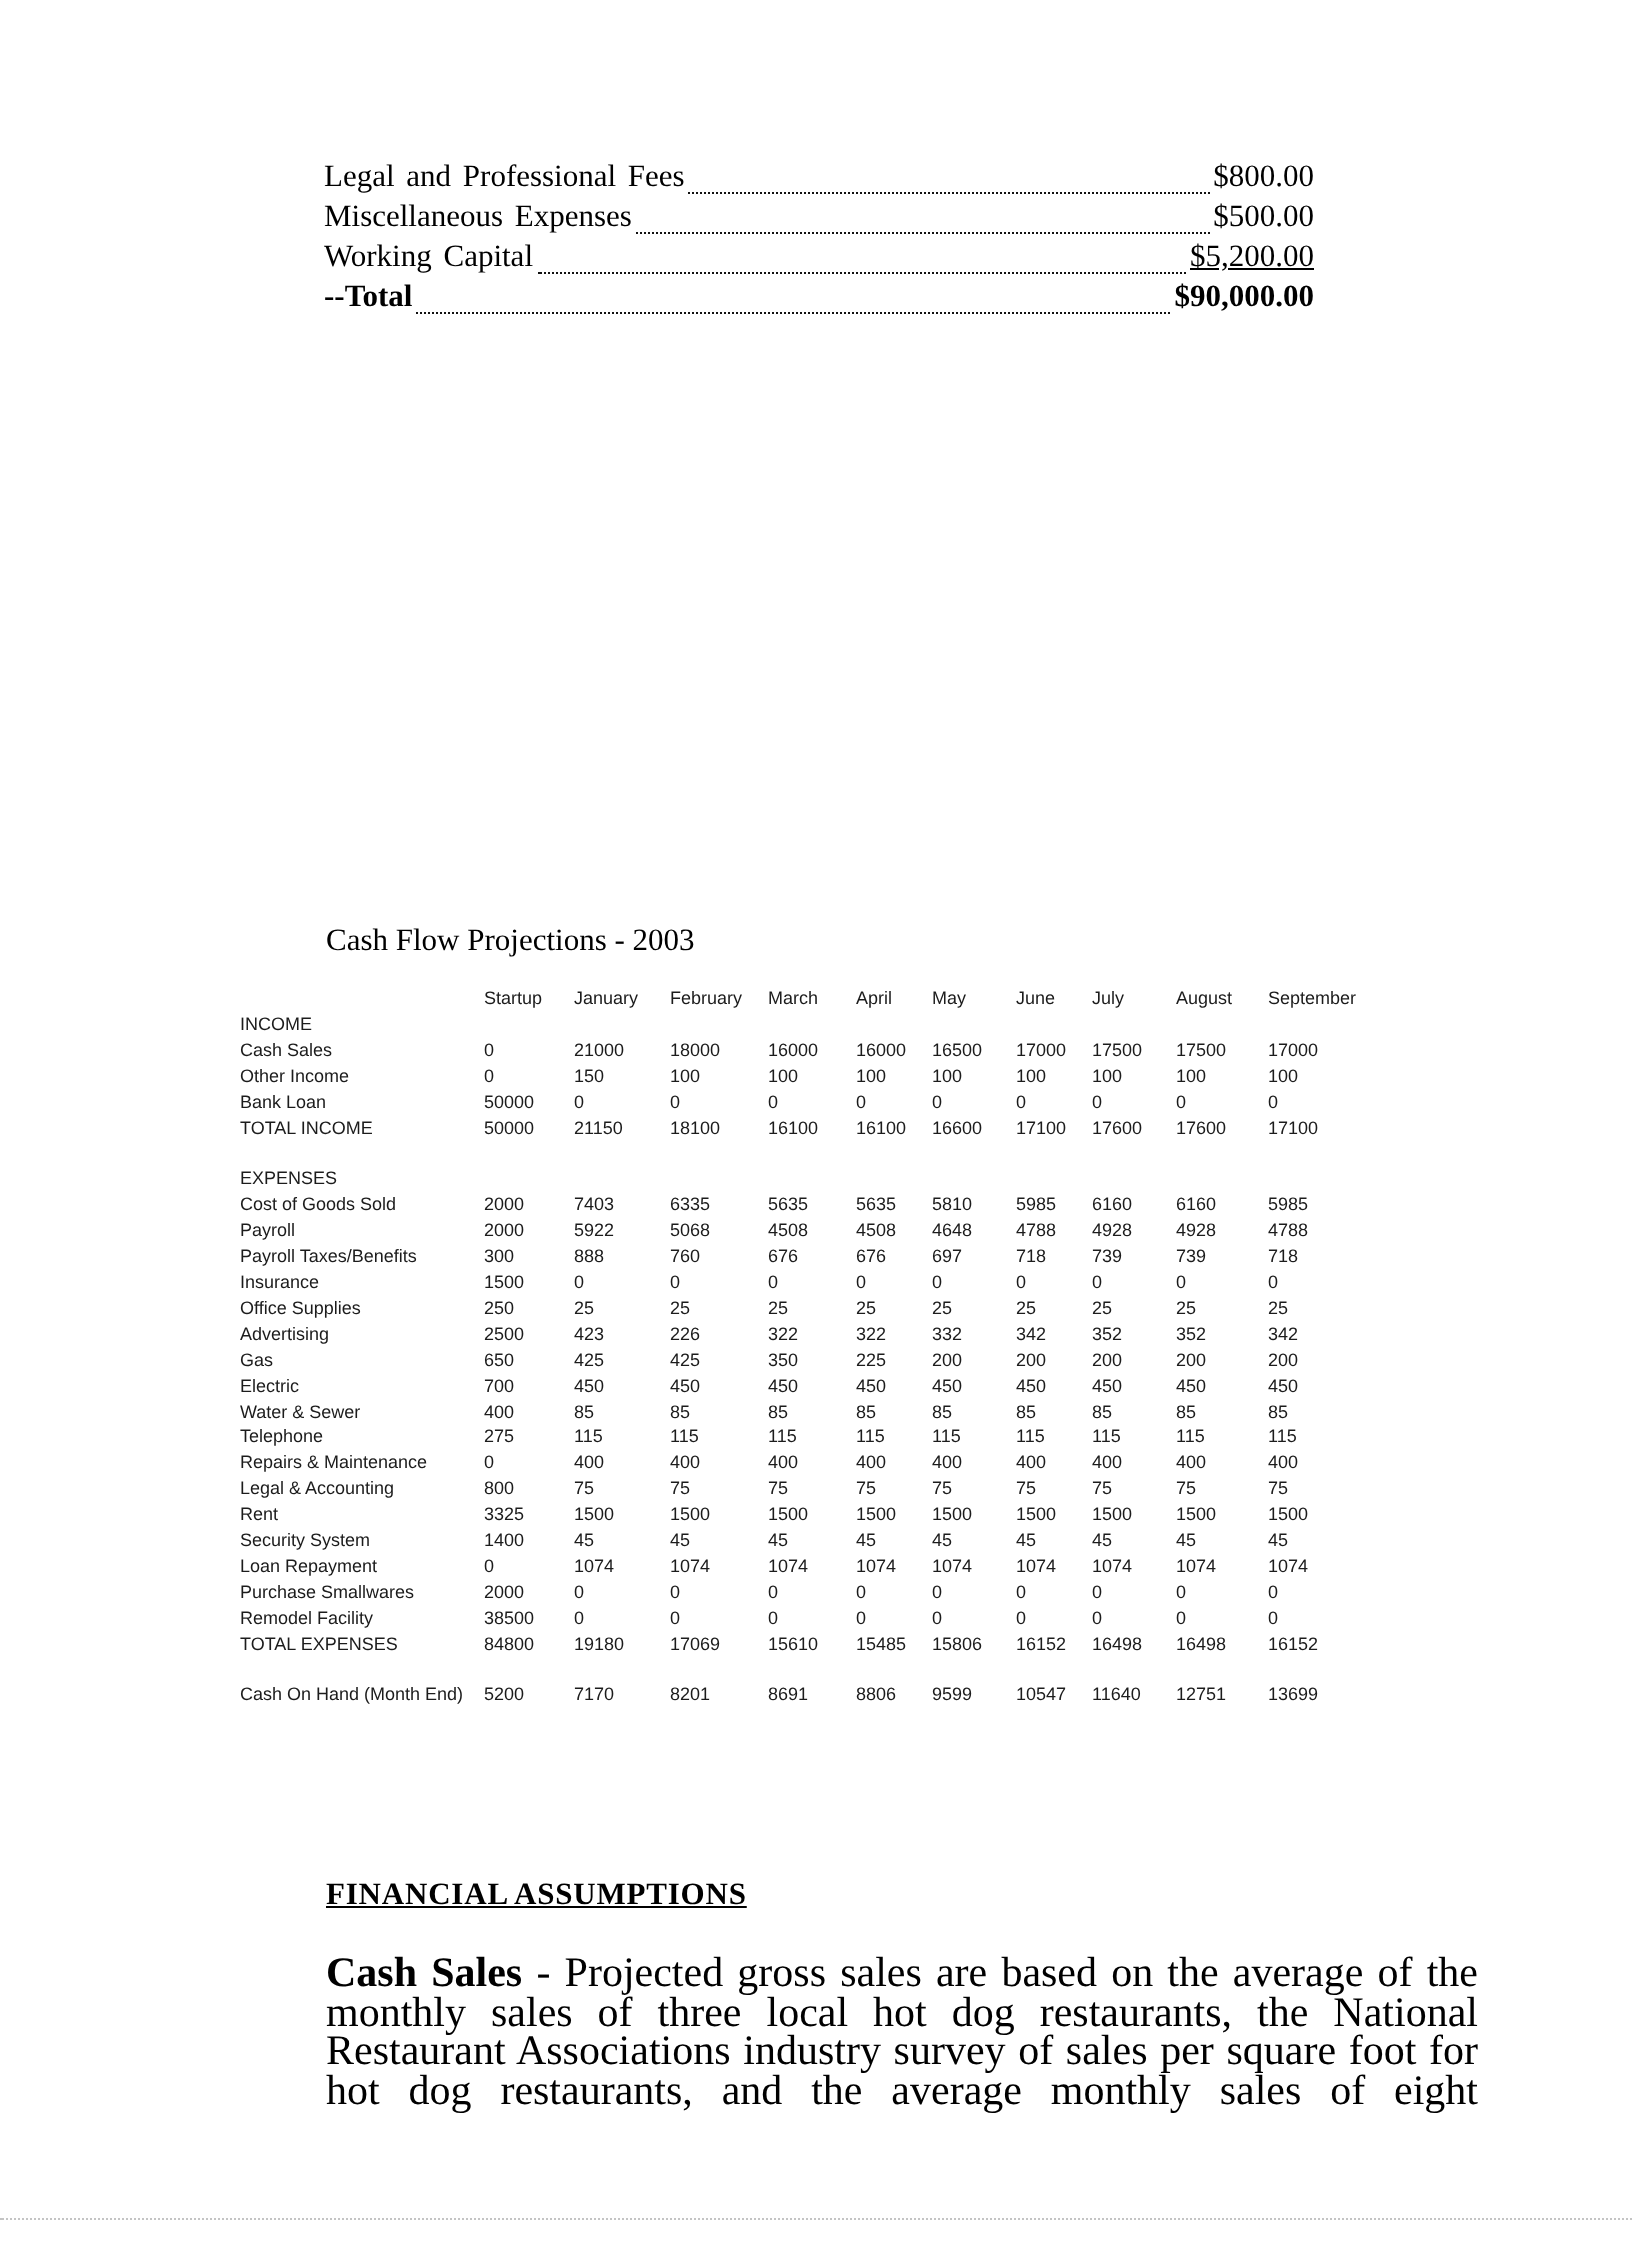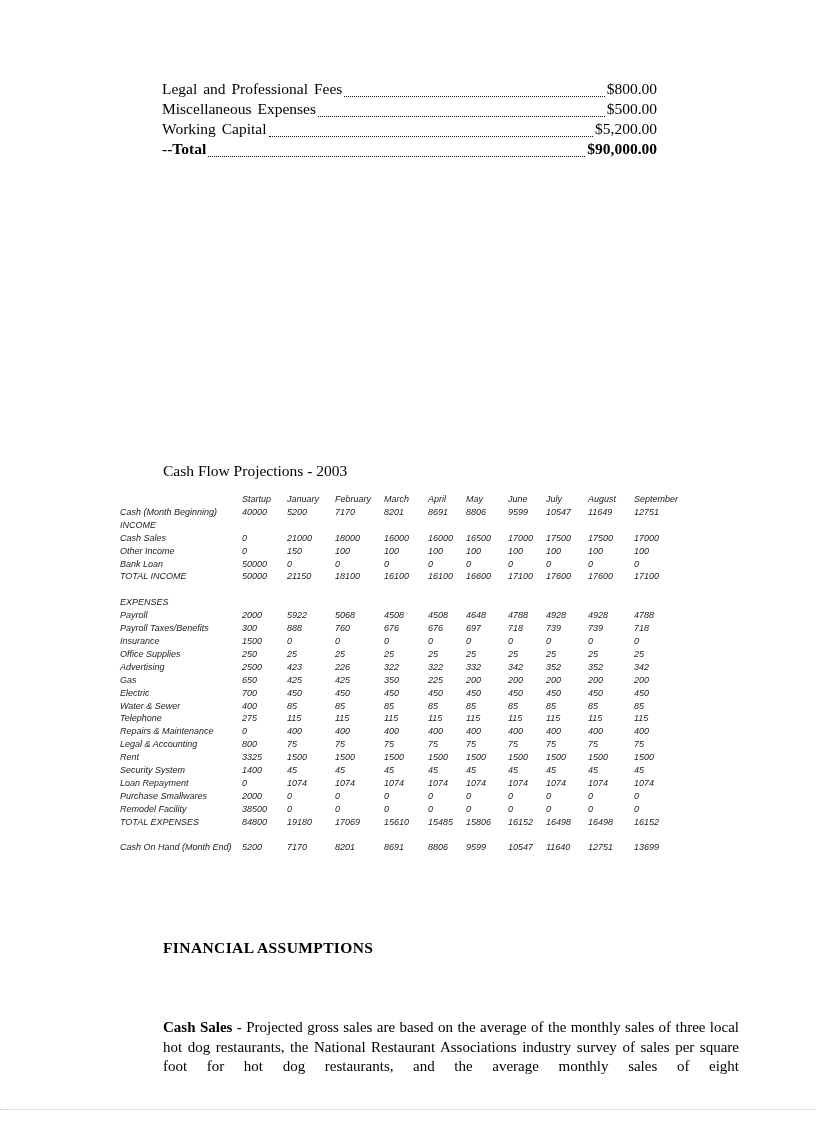--- a/index.html
+++ b/index.html
@@ -13,44 +13,44 @@
   }
   .page { position: absolute; inset: 0; background: #fff; }
 
   
   .costs { position: absolute; left: 162px; top: 80px; width: 495px; font-size: 15.5px; }
   .cost-row { display: flex; align-items: baseline; height: 20px; }
   .cost-label { white-space: nowrap; word-spacing: 2px; }
   .leader { flex: 1; border-bottom: 1.6px dotted #111; margin: 0 2px 3px; align-self: flex-end; }
   .cost-value { white-space: nowrap; }
   .cost-row.total { font-weight: bold; }
-  .cost-value.u { }
+  .cost-value.u { text-decoration: underline; }
 
   
   .cf-title { position: absolute; left: 163px; top: 434px; font-size: 15.5px; font-weight: normal; margin-top: 28px; }
 
   .cf-table {
     position: absolute; left: 120px; top: 493px;
     border-collapse: collapse; table-layout: fixed;
     font-family: "Liberation Sans", sans-serif;
     font-size: 9px; color: #1c1c1c;
   }
   .cf-table th, .cf-table td {
     font-weight: normal; text-align: left; vertical-align: bottom;
     padding: 0; line-height: 12.9px; white-space: nowrap; overflow: visible;
   }
-  .cf-table tr { height: 12.9px; font-style: italic; }
+  .cf-table tr { height: 12.9px; }
   .cf-table td.lbl { white-space: normal; padding-right: 6px; }
   .cf-table tr.blank td { height: 12.9px; }
 
   
-  .fa-heading { position: absolute; left: 163px; top: 939px; font-size: 15.5px; font-weight: bold; letter-spacing: 0.4px; }
+  .fa-heading { position: absolute; left: 163px; top: 939px; font-size: 15.5px; font-weight: bold; letter-spacing: 0.4px; text-decoration: underline; }
   .para {
-    position: absolute; left: 163px; top: 1018px; width: 576px;
-    font-size: 15px; line-height: 19.6px;
+    position: absolute; left: 163px; top: 977px; width: 576px;
+    font-size: 21px; line-height: 19.6px;
     text-align: justify; text-align-last: justify;
   }
   .para .lead { font-weight: bold; }
 
   .page-edge { position: absolute; left: 0; top: 1109px; width: 816px; border-top: 1px dotted #c4c4c4; }
 </style>
 </head>
 <body>
 
 <div class="page">
@@ -104,33 +104,20 @@
           <th>April</th>
           <th>May</th>
           <th>June</th>
           <th>July</th>
           <th>August</th>
           <th>September</th>
         </tr>
     </thead>
     <tbody>
         <tr>
-          <td class="lbl">Cash (Month Beginning)</td>
-          <td>40000</td>
-          <td>5200</td>
-          <td>7170</td>
-          <td>8201</td>
-          <td>8691</td>
-          <td>8806</td>
-          <td>9599</td>
-          <td>10547</td>
-          <td>11649</td>
-          <td>12751</td>
-        </tr>
-        <tr>
           <td class="lbl">INCOME</td>
         </tr>
         <tr>
           <td class="lbl">Cash Sales</td>
           <td>0</td>
           <td>21000</td>
           <td>18000</td>
           <td>16000</td>
           <td>16000</td>
           <td>16500</td>
@@ -178,20 +165,33 @@
           <td>17600</td>
           <td>17100</td>
         </tr>
         <tr class="blank">
           <td colspan="11">&nbsp;</td>
         </tr>
         <tr>
           <td class="lbl">EXPENSES</td>
         </tr>
         <tr>
+          <td class="lbl">Cost of Goods Sold</td>
+          <td>2000</td>
+          <td>7403</td>
+          <td>6335</td>
+          <td>5635</td>
+          <td>5635</td>
+          <td>5810</td>
+          <td>5985</td>
+          <td>6160</td>
+          <td>6160</td>
+          <td>5985</td>
+        </tr>
+        <tr>
           <td class="lbl">Payroll</td>
           <td>2000</td>
           <td>5922</td>
           <td>5068</td>
           <td>4508</td>
           <td>4508</td>
           <td>4648</td>
           <td>4788</td>
           <td>4928</td>
           <td>4928</td>

